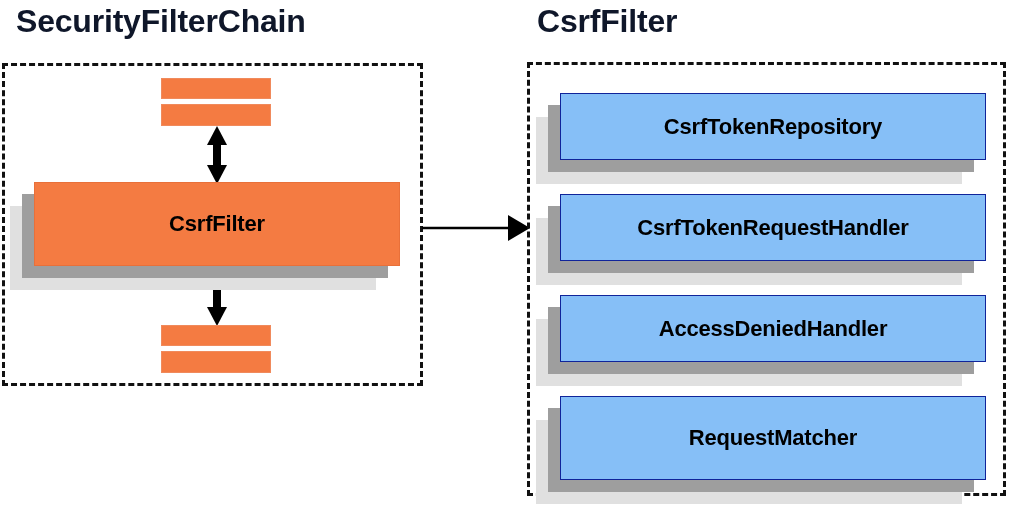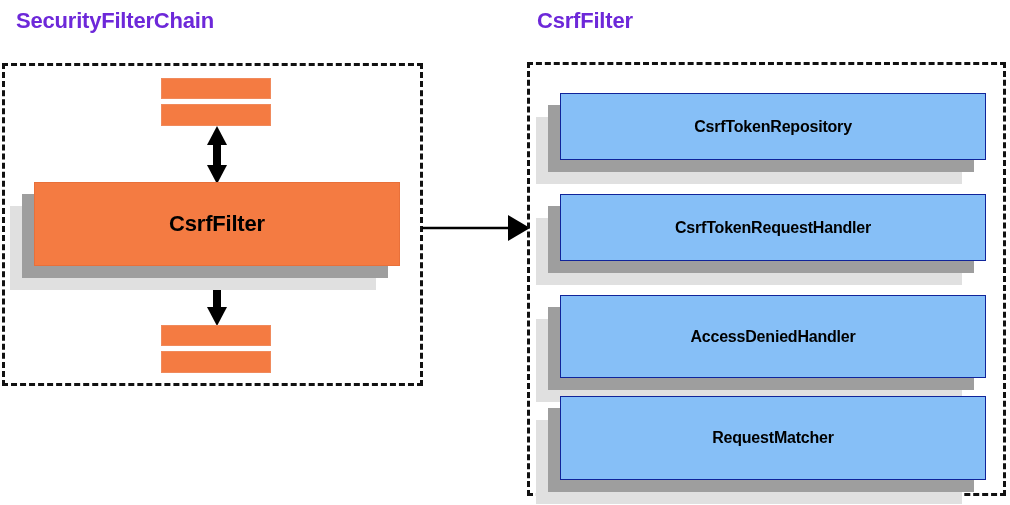--- a/index.html
+++ b/index.html
@@ -21,23 +21,23 @@
     left: 0; top: 0;
     width: 1010px;
     height: 505px;
   }
 
   
   .panel-title {
     position: absolute;
     font-family: "Liberation Sans", sans-serif;
     font-weight: bold;
-    font-size: 22px;
+    font-size: 32px;
     line-height: 30px;
-    color: #6d28d9;
+    color: #0f172a;
     white-space: nowrap;
     letter-spacing: -0.2px;
   }
   #title-left  { left: 16px;  top: 6px; }
   #title-right { left: 537px; top: 6px; }
 
   
   .panel {
     position: absolute;
     border: 3px dashed #111111;
@@ -91,21 +91,21 @@
     background: #f47b42;
     border: 1px solid #e8703a;
   }
   .card.orange .label { font-size: 22px; }
 
   
   .card.blue .face {
     background: #86bff7;
     border: 1px solid #10249a;
   }
-  .card.blue .label { font-size: 16px; text-align: center; }
+  .card.blue .label { font-size: 22px; text-align: center; }
 
   
   .bar {
     position: absolute;
     background: #f47b42;
     border: 1px solid #f08a5c;
     box-sizing: border-box;
   }
 
   
@@ -167,21 +167,21 @@
   </div>
 
   <div class="card blue" style="left:560px; top:194px; width:426px; height:67px;padding-left:36px;">
     <div class="shadow-far"></div>
     <div class="shadow-near"></div>
     <div class="face">
       <span class="label">CsrfTokenRequestHandler</span>
     </div>
   </div>
 
-  <div class="card blue" style="left:560px; top:295px; width:426px; height:83px;">
+  <div class="card blue" style="left:560px; top:295px; width:426px; height:67px;">
     <div class="shadow-far"></div>
     <div class="shadow-near"></div>
     <div class="face">
       <span class="label">AccessDeniedHandler</span>
     </div>
   </div>
 
   <div class="card blue" style="left:560px; top:396px; width:426px; height:84px;">
     <div class="shadow-far"></div>
     <div class="shadow-near"></div>

